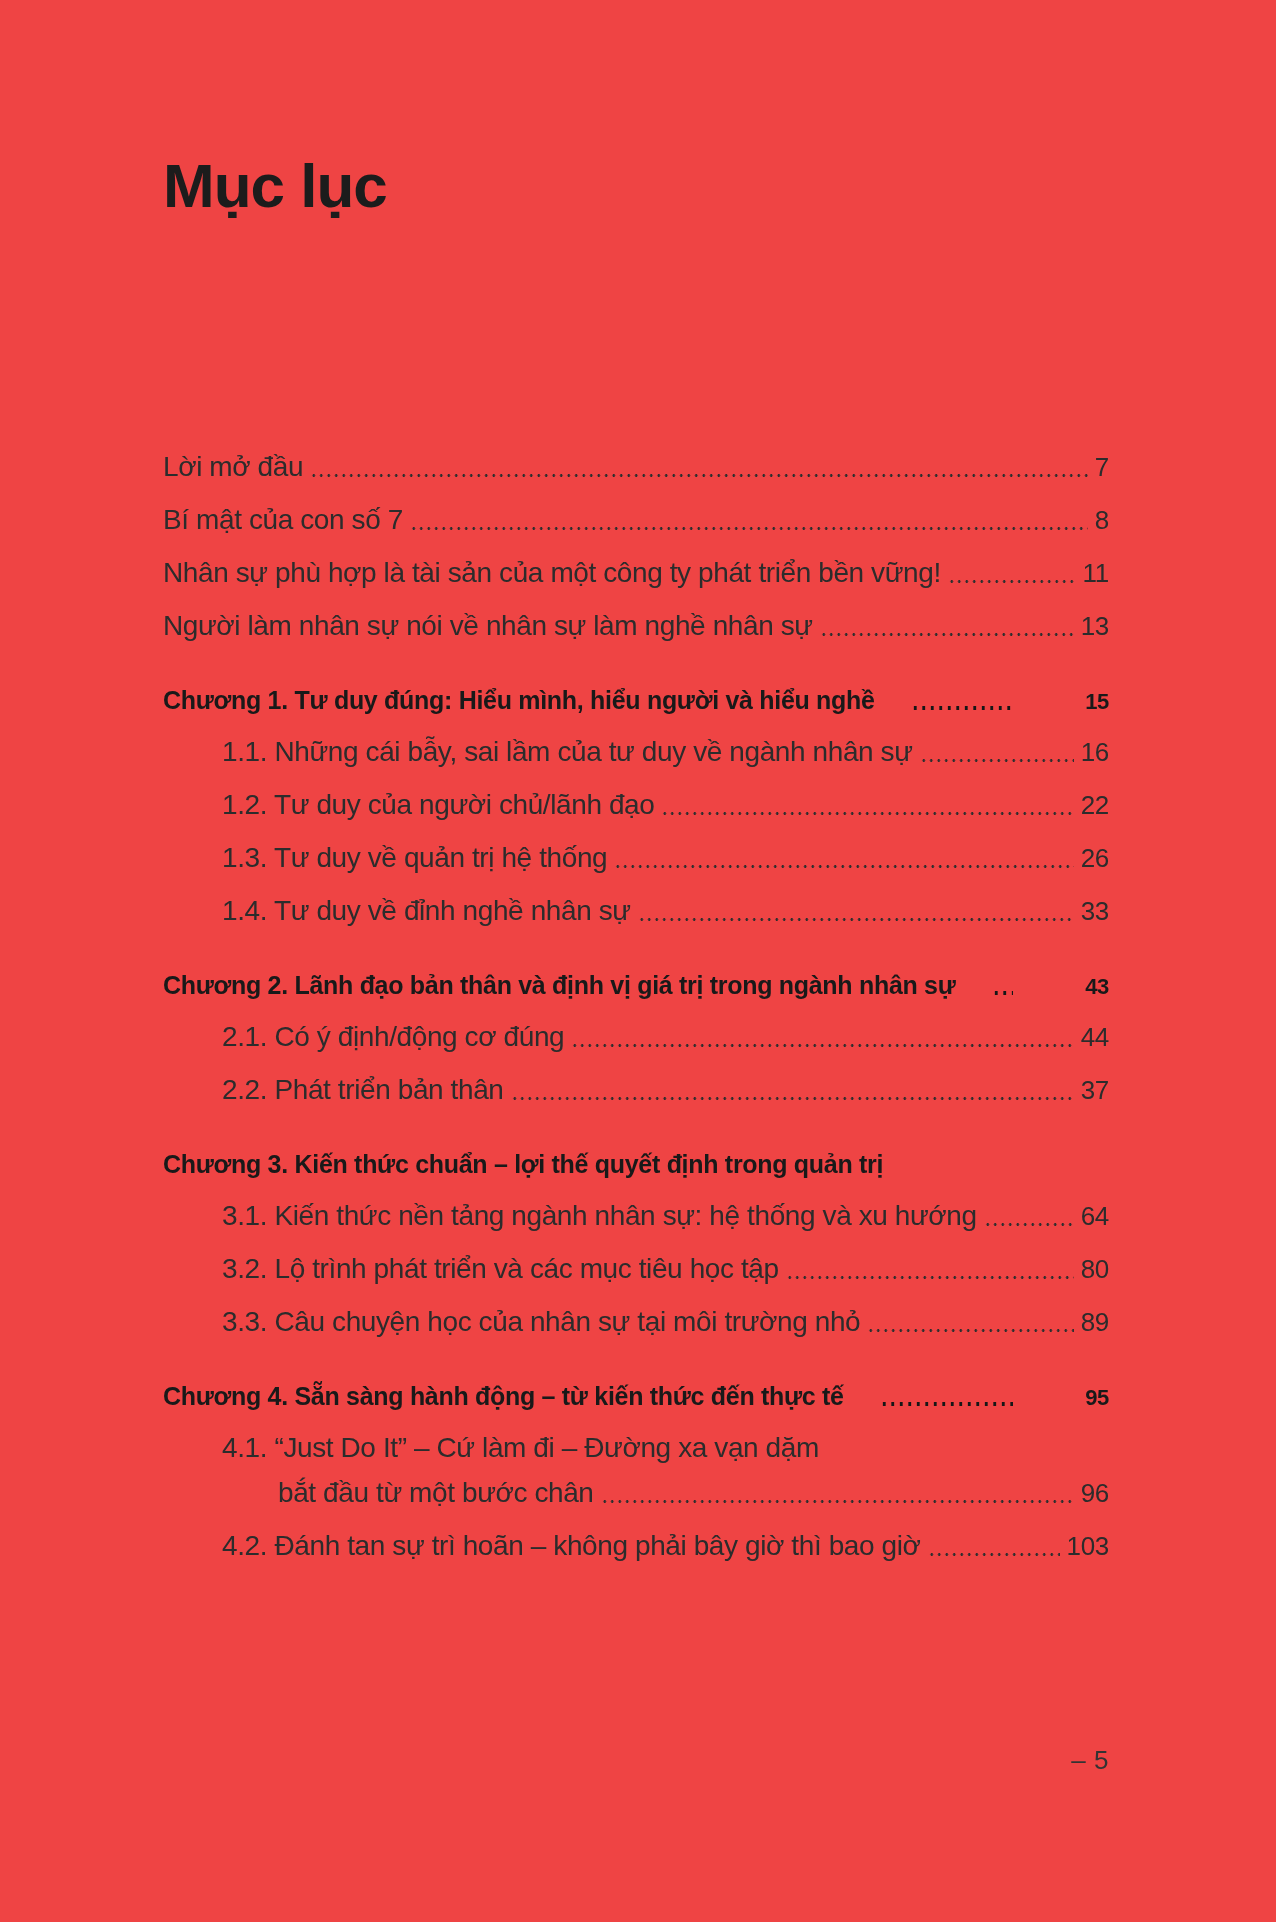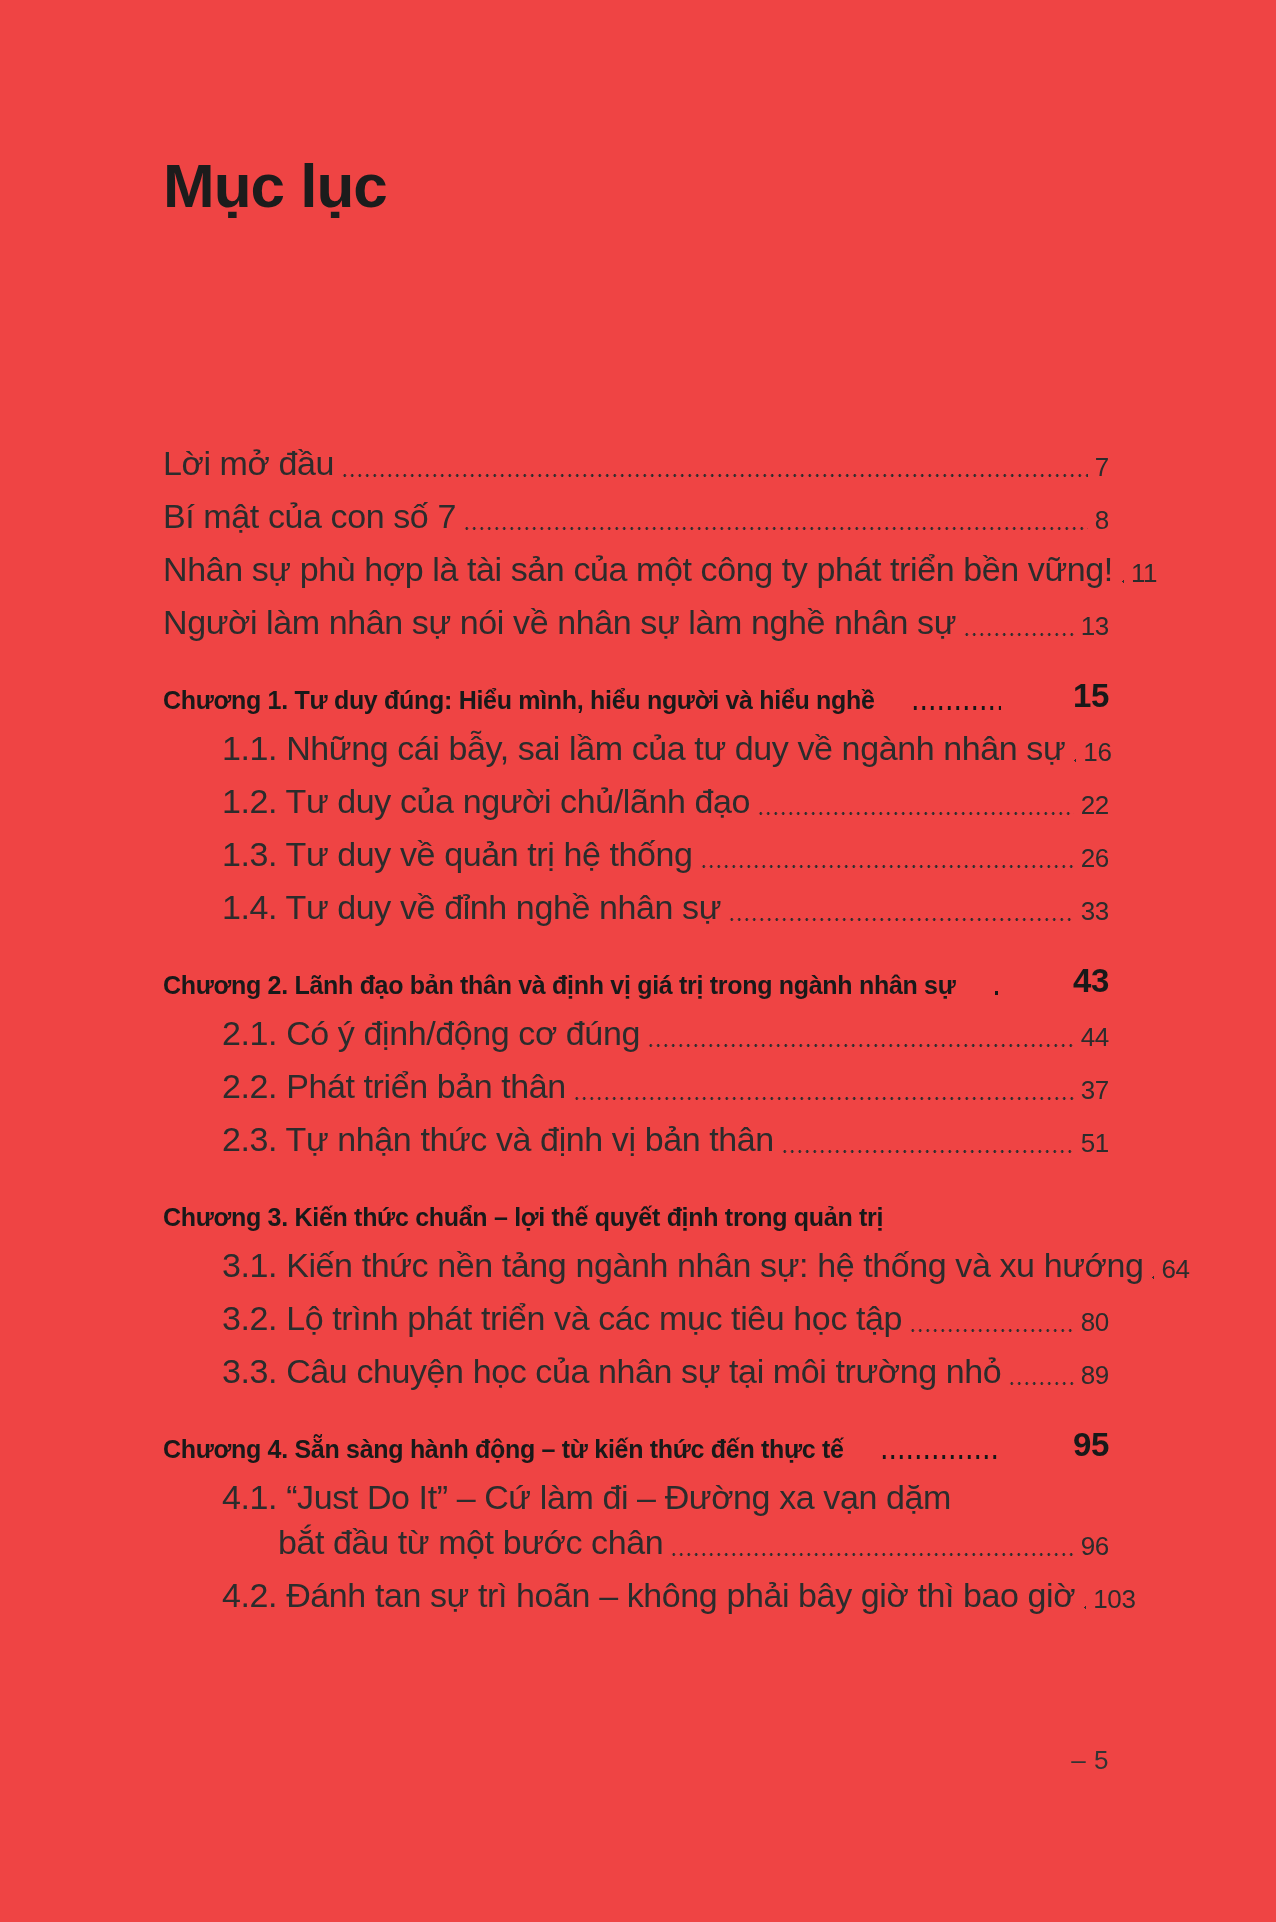--- a/index.html
+++ b/index.html
@@ -33,21 +33,21 @@
     display: flex;
     align-items: flex-end;
     height: 53px;
     padding-bottom: 10px;
     box-sizing: border-box;
     white-space: nowrap;
   }
   .row-cont { height: 45px; }
   .row .lbl {
     flex: 0 0 auto;
-    font-size: 34px;
+    font-size: 28px;
     letter-spacing: -0.4px;
     color: #2c2c2c;
   }
   .row.chapter { margin-top: 20px; gap: 29px; }
   .row.chapter-cont { margin-top: 0; }
   .row.chapter .lbl, .row.chapter-cont .lbl {
     font-weight: bold;
     font-size: 25px;
     color: #191919;
     letter-spacing: -0.3px;
@@ -71,21 +71,21 @@
     background-position: left bottom 3px;
   }
   .pagenum {
     flex: 0 0 auto;
     font-size: 26px;
     color: #2c2c2c;
     letter-spacing: -0.3px;
   }
   .row.chapter .pagenum, .row.chapter-cont .pagenum {
     font-weight: bold;
-    font-size: 33px;
+    font-size: 22px;
     color: #191919;
     margin-left: 36px;
   }
   .footer-pagenum {
     position: absolute;
     top: 1745px;
     right: 214px;
     font-size: 26px;
     color: #333333;
     letter-spacing: 0.5px;
@@ -151,25 +151,20 @@
         <div class="row sub">
           <span class="lbl indent-sub">2.1. Có ý định/động cơ đúng</span>
           <span class="leader"></span>
           <span class="pagenum">44</span>
         </div>
         <div class="row sub">
           <span class="lbl indent-sub">2.2. Phát triển bản thân</span>
           <span class="leader"></span>
           <span class="pagenum">37</span>
         </div>
-        <div class="row sub">
-          <span class="lbl indent-sub">2.3. Tự nhận thức và định vị bản thân</span>
-          <span class="leader"></span>
-          <span class="pagenum">51</span>
-        </div>
         <div class="row chapter">
           <span class="lbl">Chương 3. Kiến thức chuẩn – lợi thế quyết định trong quản trị</span>
         </div>
         <div class="row sub">
           <span class="lbl indent-sub">3.1. Kiến thức nền tảng ngành nhân sự: hệ thống và xu hướng</span>
           <span class="leader"></span>
           <span class="pagenum">64</span>
         </div>
         <div class="row sub">
           <span class="lbl indent-sub">3.2. Lộ trình phát triển và các mục tiêu học tập</span>

